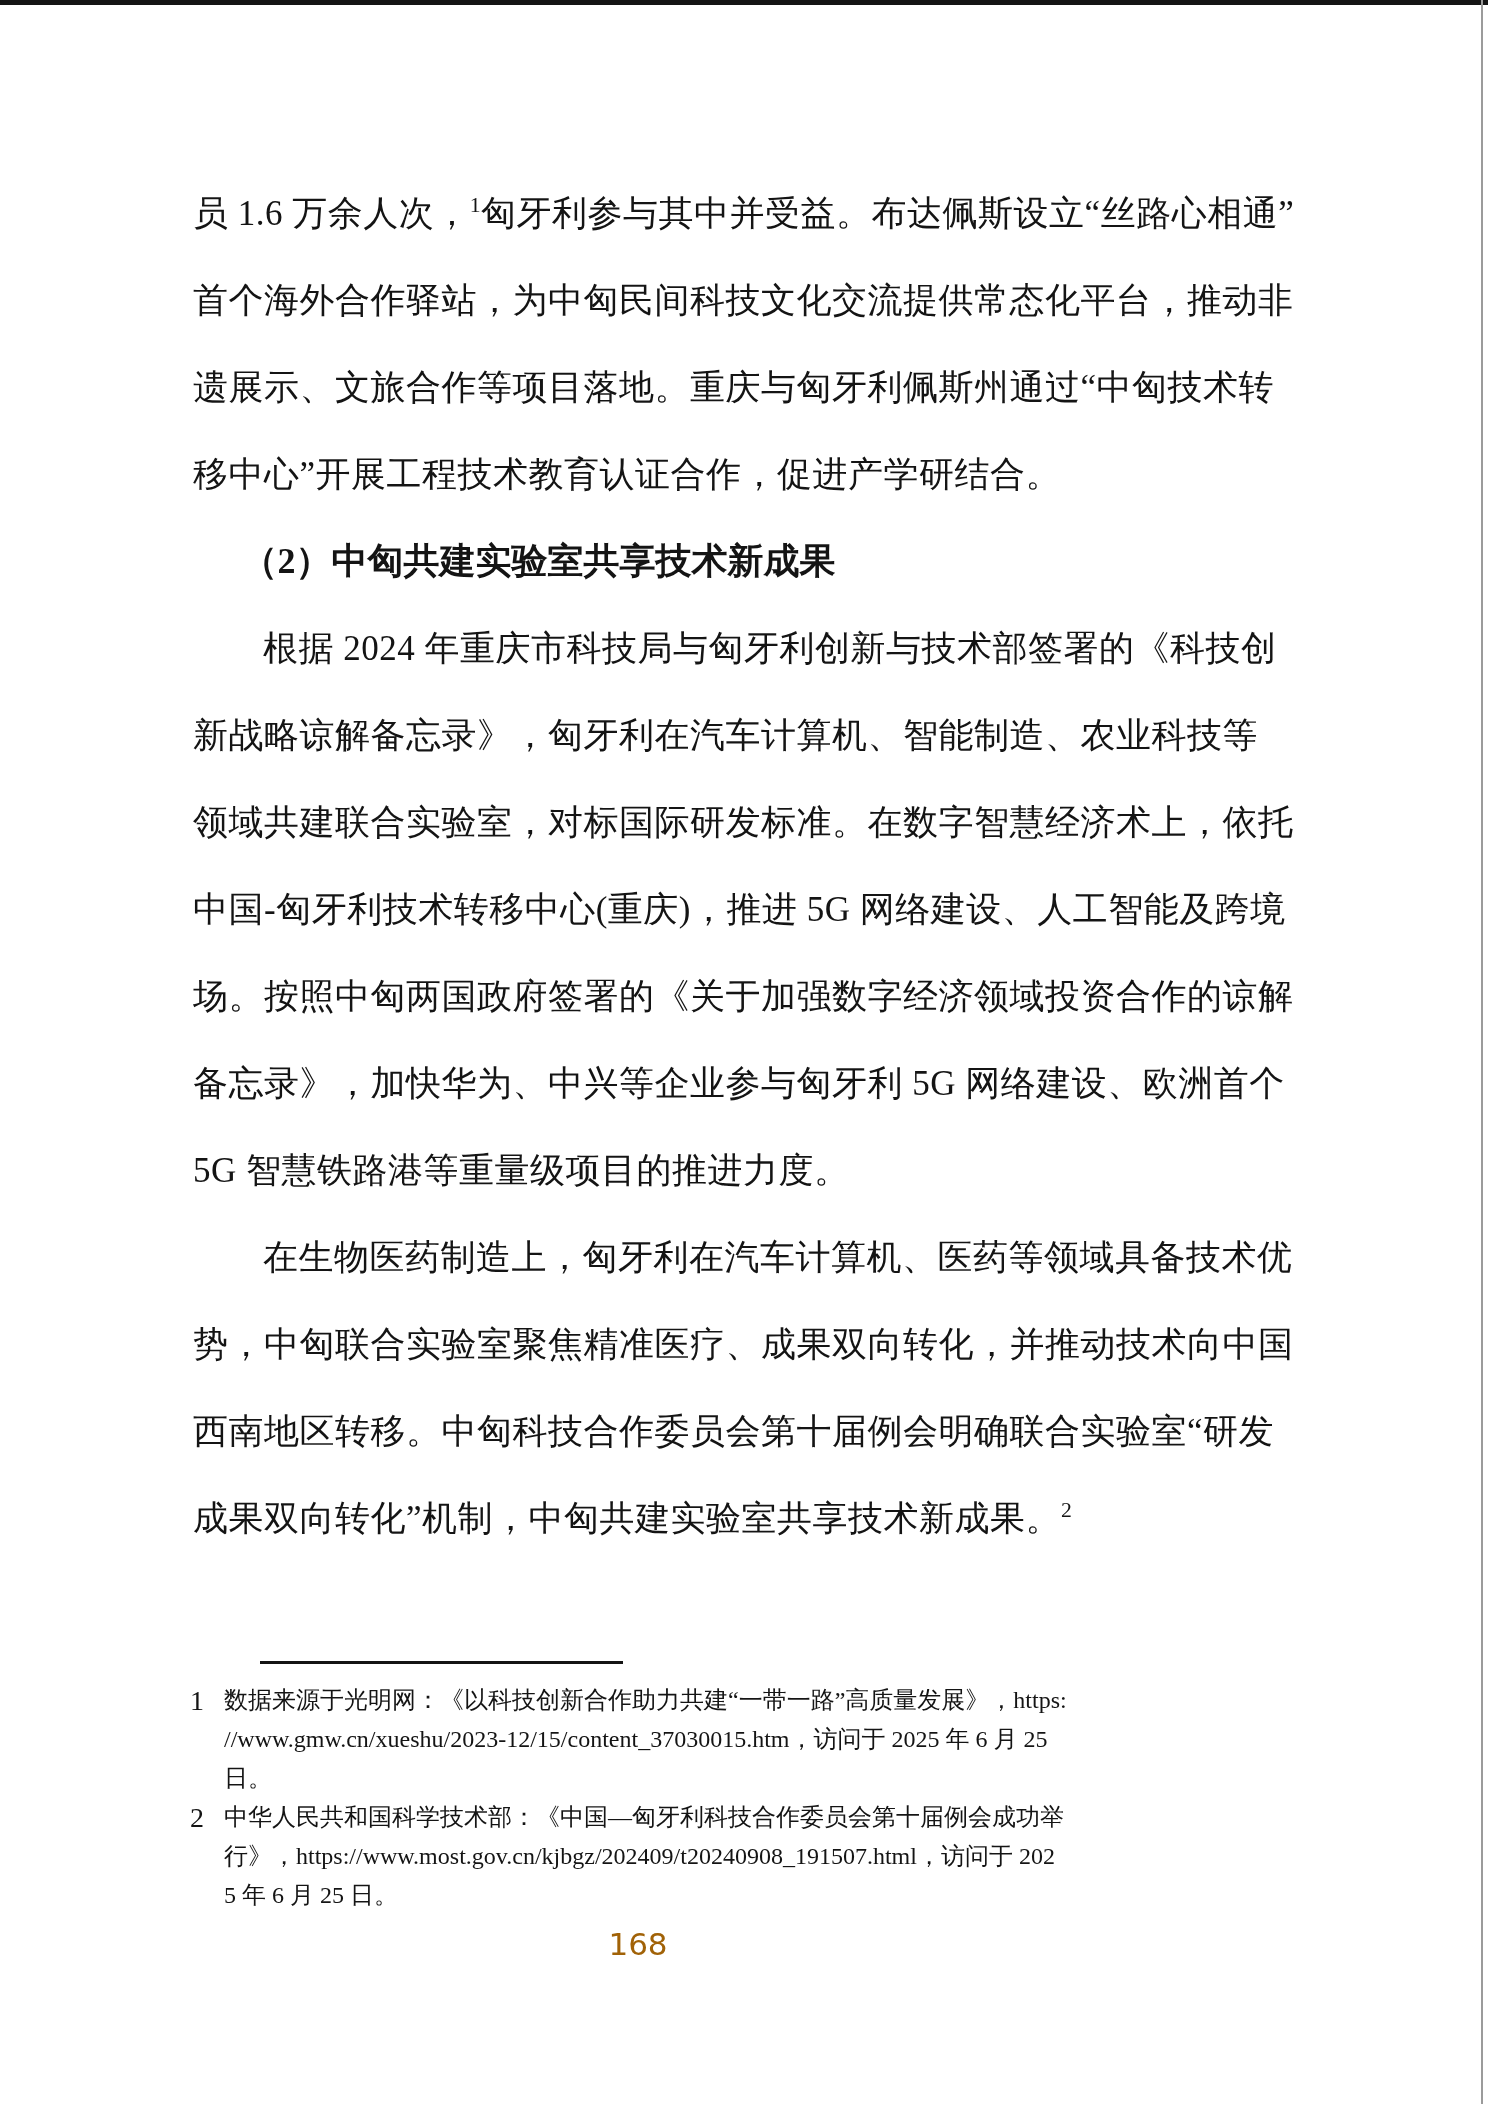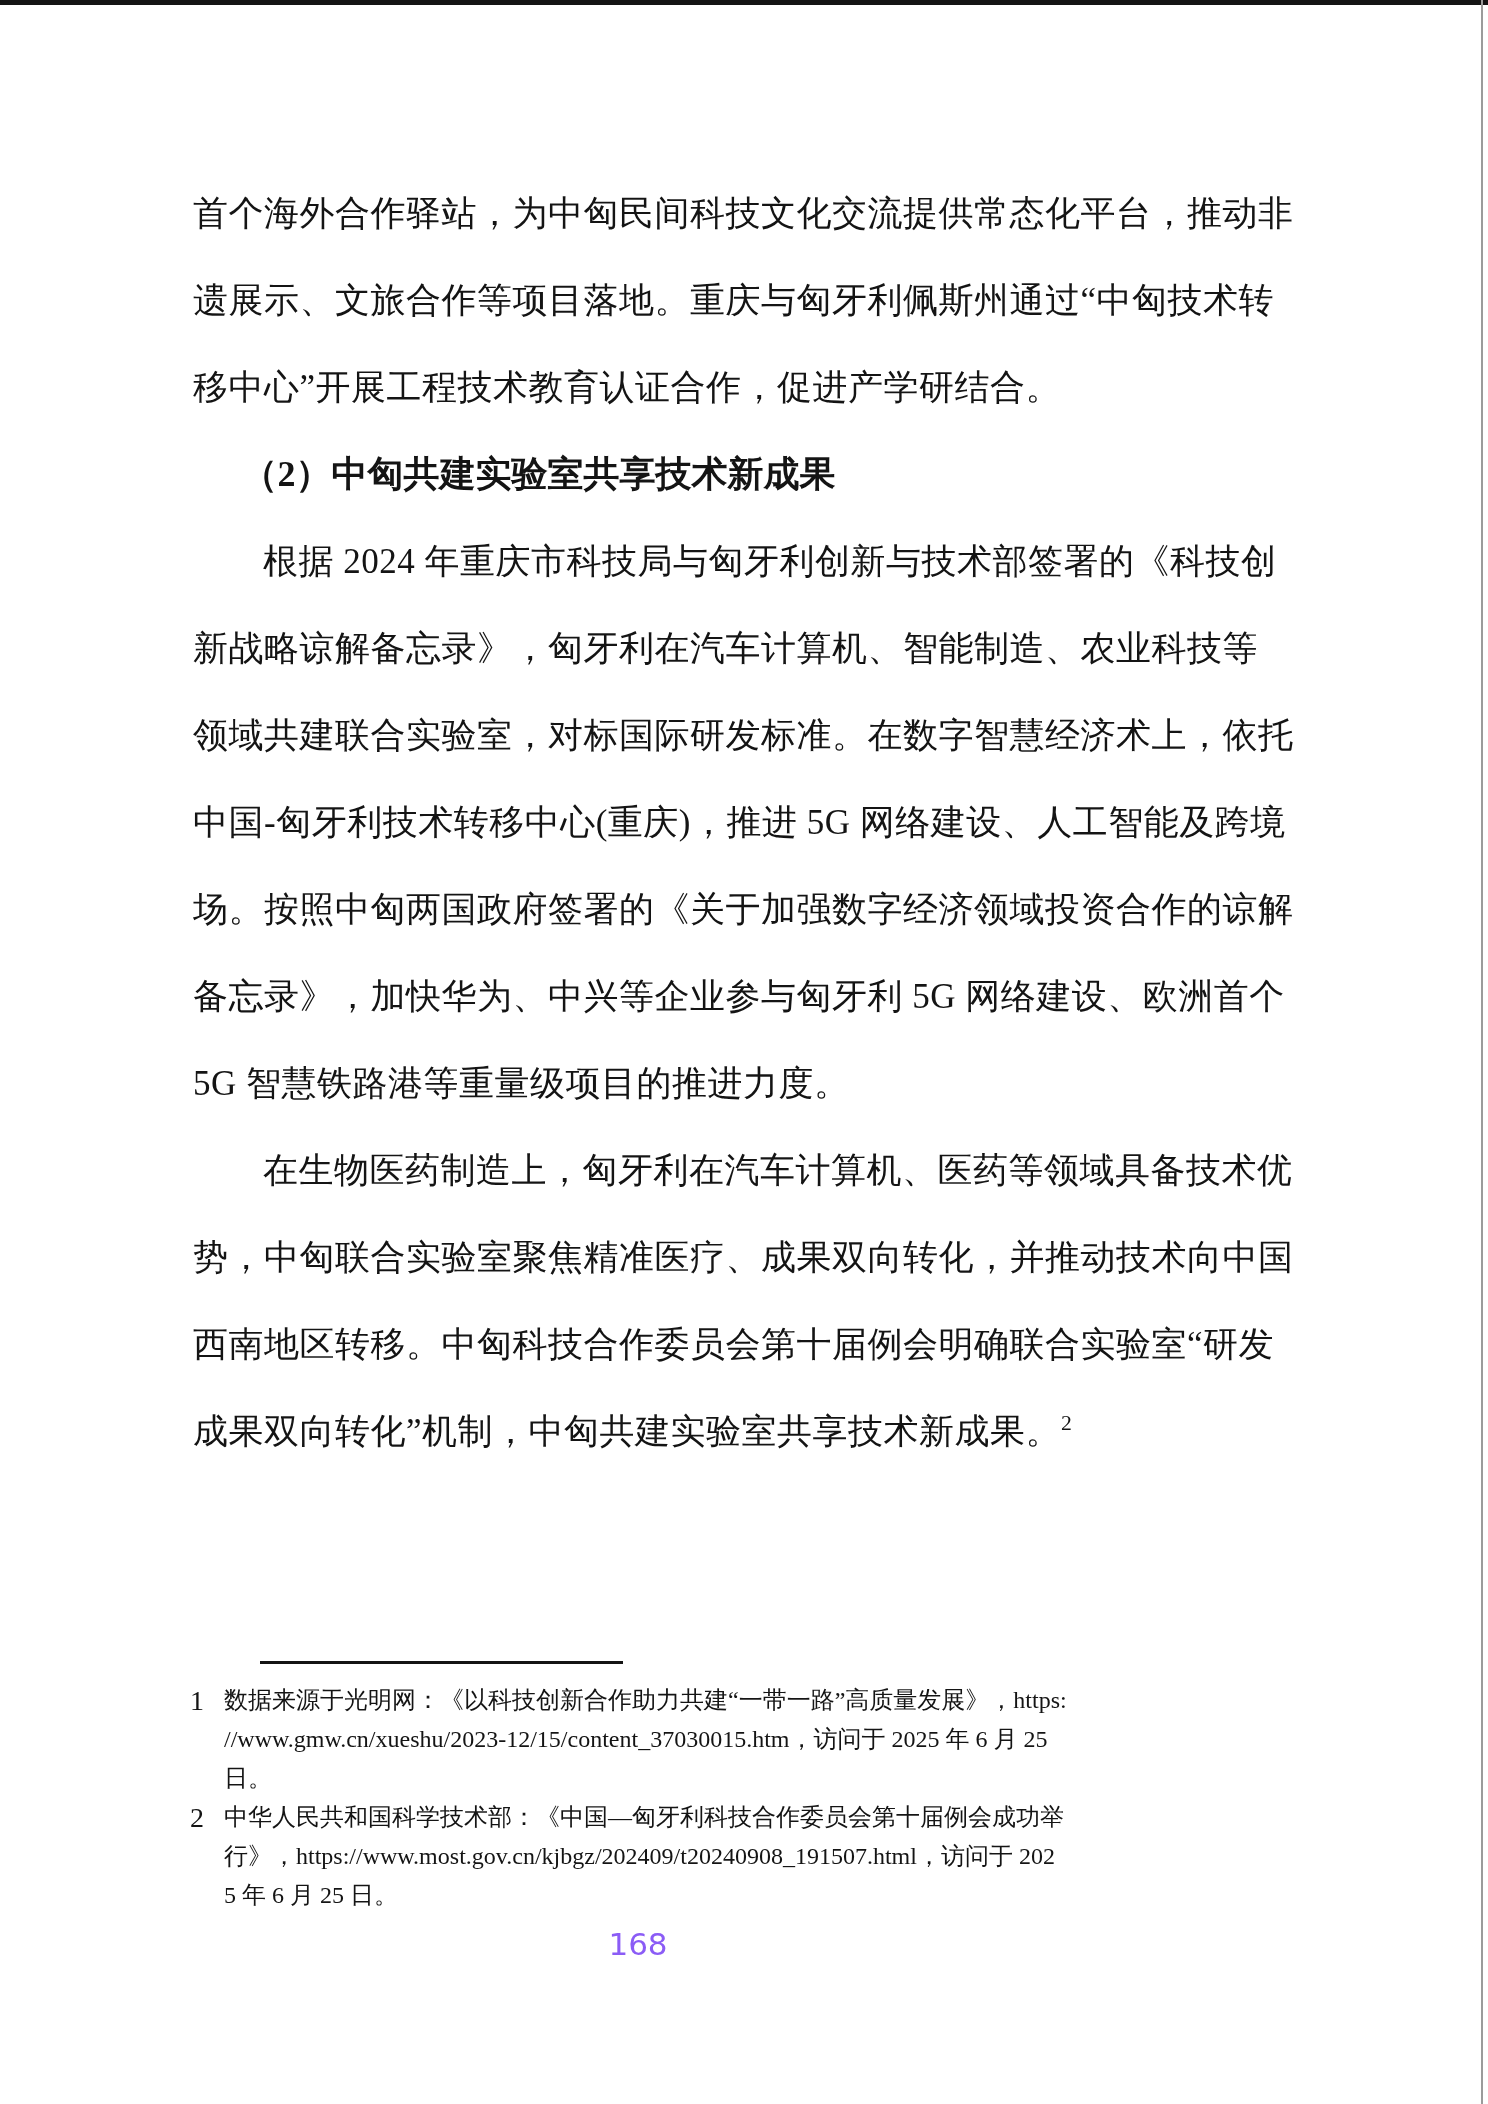--- a/index.html
+++ b/index.html
@@ -90,32 +90,33 @@
     font-size: 24px;
     letter-spacing: 0;
   }
   .page-number {
     position: absolute;
     left: 0; top: 1926px;
     width: 1276px;
     text-align: center;
     font-family: "DejaVu Sans", "Liberation Sans", sans-serif;
     font-size: 31px;
-    color: #8b5cf6;
+    color: #a16207;
   }
 </style>
 </head>
 <body>
 
 <div class="page">
   <div class="top-bar"></div>
   <div class="right-edge"></div>
 
   <div class="content">
     <div class="para">
+        <div class="line"><span>员 1.6 万余人次，</span><sup class="fn-ref">1</sup><span>匈牙利参与其中并受益。布达佩斯设立“丝路心相通”</span></div>
         <div class="line"><span>首个海外合作驿站，为中匈民间科技文化交流提供常态化平台，推动非</span></div>
         <div class="line"><span>遗展示、文旅合作等项目落地。重庆与匈牙利佩斯州通过“中匈技术转</span></div>
         <div class="line"><span>移中心”开展工程技术教育认证合作，促进产学研结合。</span></div>
       </div>
     <h3 class="heading">（2）中匈共建实验室共享技术新成果</h3>
     <div class="para indent-first">
         <div class="line"><span>根据 2024 年重庆市科技局与匈牙利创新与技术部签署的《科技创</span></div>
         <div class="line"><span>新战略谅解备忘录》，匈牙利在汽车计算机、智能制造、农业科技等</span></div>
         <div class="line"><span>领域共建联合实验室，对标国际研发标准。在数字智慧经济术上，依托</span></div>
         <div class="line"><span>中国-匈牙利技术转移中心(重庆)，推进 5G 网络建设、人工智能及跨境</span></div>

